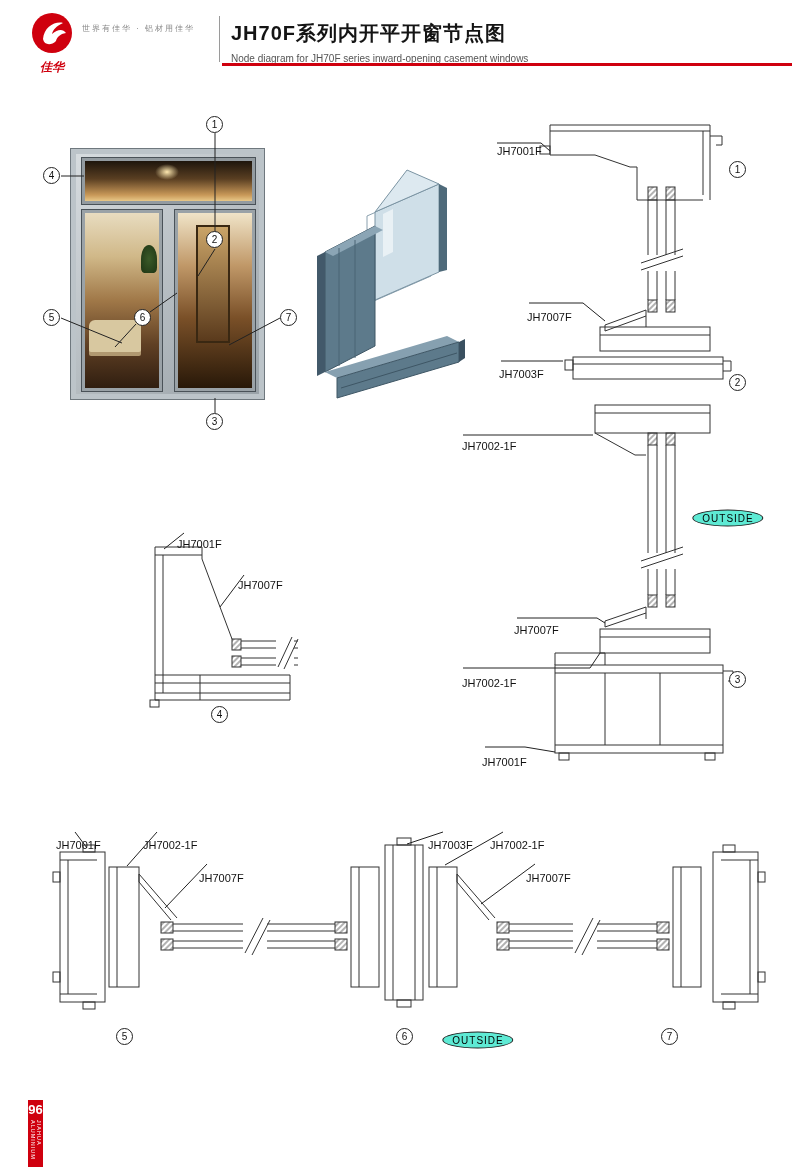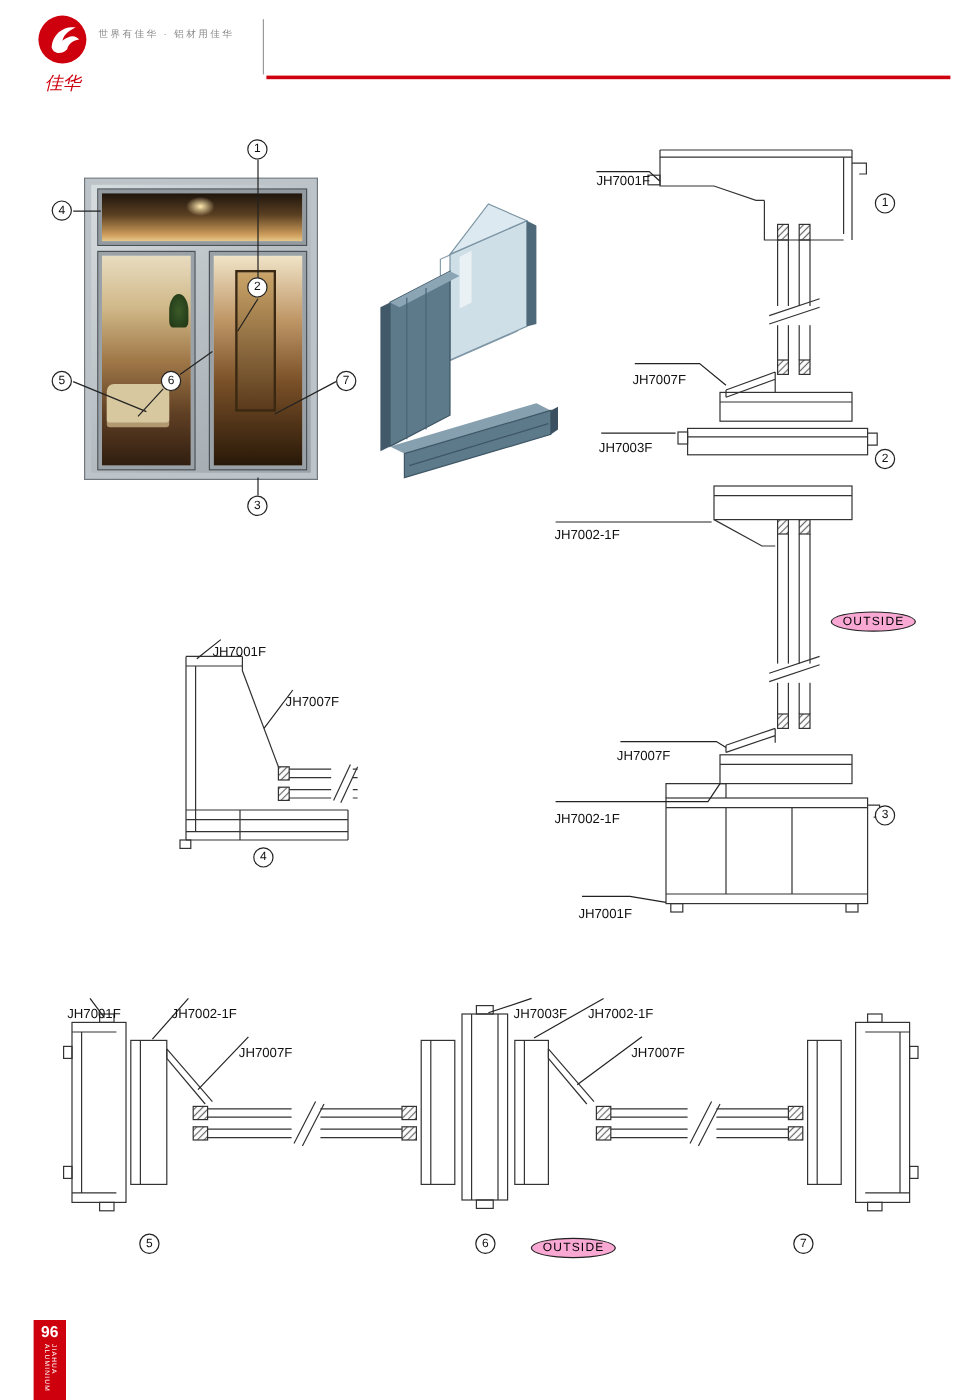--- a/index.html
+++ b/index.html
@@ -2,35 +2,35 @@
 <html><head>
 <meta charset="utf-8">
 <style>
   * { margin:0; padding:0; box-sizing:border-box; }
   html,body { background:#e9e9e9; }
   body { font-family:"Liberation Sans", sans-serif; }
   #page { position:relative; width:800px; height:1167px; background:#ffffff; margin:0 auto; overflow:hidden; }
 
   
   .logo-wrap { position:absolute; left:26px; top:12px; width:52px; text-align:center; }
-  .logo-sig { color:#cf000e; font-size:15px; font-style:italic; font-weight:normal; margin-top:1px; font-family:"Liberation Serif", serif; }
+  .logo-sig { color:#cf000e; font-size:12px; font-style:italic; font-weight:bold; margin-top:1px; font-family:"Liberation Serif", serif; }
   .brand-block { position:absolute; left:82px; top:18px; }
   .brand-name { color:#cf000e; font-size:26px; font-weight:bold; letter-spacing:3px; }
   .brand-tagline { color:#8a8a8a; font-size:8px; letter-spacing:2px; margin-top:5px;text-align:right; }
   .header-divider { position:absolute; left:219px; top:16px; width:1px; height:46px; background:#9a9a9a; }
   .title-block { position:absolute; left:231px; top:20px; }
   .title-cn { color:#141414; font-size:20px; font-weight:bold; letter-spacing:1px; }
   .title-en { color:#555; font-size:10px; margin-top:6px; }
   .red-rule { position:absolute; left:222px; top:63px; width:570px; height:3px; background:#cf000e; }
   .lbl { position:absolute; font-size:11px; color:#111; white-space:nowrap; z-index:5;margin-top:22px; }
   .co { position:absolute; width:17px; height:17px; margin:-9px 0 0 -9px; border:1px solid #222;
         border-radius:50%; background:#fff; color:#111; font-size:10px; line-height:15px;
         text-align:center; z-index:6; }
   .outside-pill { position:absolute; transform:translate(-50%,-50%); border:1px solid #222;
-        border-radius:50%; padding:2px 9px; font-size:10px; letter-spacing:1px; background:#f9a8d4; z-index:6; }
+        border-radius:50%; padding:2px 9px; font-size:10px; letter-spacing:1px; background:#5eead4; z-index:6; }
   svg.draw { position:absolute; z-index:3; }
   #callout-lines { position:absolute; left:0; top:0; z-index:4; pointer-events:none; }
 
   
   .window-photo { position:absolute; left:70px; top:148px; width:195px; height:252px;
         background:linear-gradient(135deg,#d8dde0,#98a1a7); border:1px solid #6f787e;
         box-shadow:inset 0 0 0 5px #bcc4c9; z-index:2; }
   .wp-transom { position:absolute; left:11px; top:9px; width:173px; height:46px;
         background:linear-gradient(180deg,#1e150c,#5a3f22 45%,#c89858 85%,#e8c888);
         border:3px solid #939ba0; outline:1px solid #4a5258; }
@@ -40,41 +40,45 @@
   .wp-left { left:11px; background:linear-gradient(180deg,#e8dcc0,#d0b888 25%,#a07848 50%,#604024 75%,#301e10); }
   .wp-right { left:104px; background:linear-gradient(180deg,#f0e4c8,#c09868 30%,#7a5028 60%,#281808); }
   .sofa { position:absolute; left:4px; bottom:36px; width:52px; height:32px; background:#d8c8a0;
         border-radius:6px 6px 2px 2px; box-shadow:0 4px 0 #b09870; }
   .plant { position:absolute; right:2px; top:32px; width:16px; height:28px;
         background:radial-gradient(#3a5a28,#1e3414); border-radius:50% 50% 20% 20%; }
   .door { position:absolute; left:18px; top:12px; width:34px; height:118px;
         background:linear-gradient(180deg,#caa468,#5a3a1c); border:2px solid #3a2812; }
 
   
-  .footer-bar { position:absolute; left:28px; top:1100px; width:27px; height:67px; background:#cf000e;
+  .footer-bar { position:absolute; left:28px; top:1100px; width:15px; height:67px; background:#cf000e;
         color:#fff; display:flex; flex-direction:column; align-items:center; z-index:5; }
   .page-num { font-size:13px; font-weight:bold; padding-top:2px; }
   .footer-brand { writing-mode:vertical-rl; font-size:5.5px; letter-spacing:1px; margin-top:3px; }
 </style>
 </head>
 <body>
 
 <div id="page">
 
   <div class="logo-wrap">
     <svg width="42" height="42" viewBox="0 0 42 42">
       <circle cx="21" cy="21" r="20" fill="#cf000e"></circle>
       <path d="M12,27 C13,15 24,9 32,11 C25,14 22,18 21,22 C27,17 32,17 35,21 C29,22 26,25 25,29 C20,34 13,33 12,27 Z" fill="#ffffff"></path>
     </svg>
     <div class="logo-sig">佳华</div>
   </div>
   <div class="brand-block">
     <div class="brand-tagline">世界有佳华 · 铝材用佳华</div>
   </div>
   <div class="header-divider"></div>
+  <div class="title-block">
+    <div class="title-cn">JH70F系列内开平开窗节点图</div>
+    <div class="title-en">Node diagram for JH70F series inward-opening casement windows</div>
+  </div>
   <div class="red-rule"></div>
 
   <div class="window-photo">
     <div class="wp-transom">
         <div class="wp-light"></div>
       </div>
     <div class="wp-pane wp-left">
       <div class="sofa"></div>
       <div class="plant"></div>
     </div>

